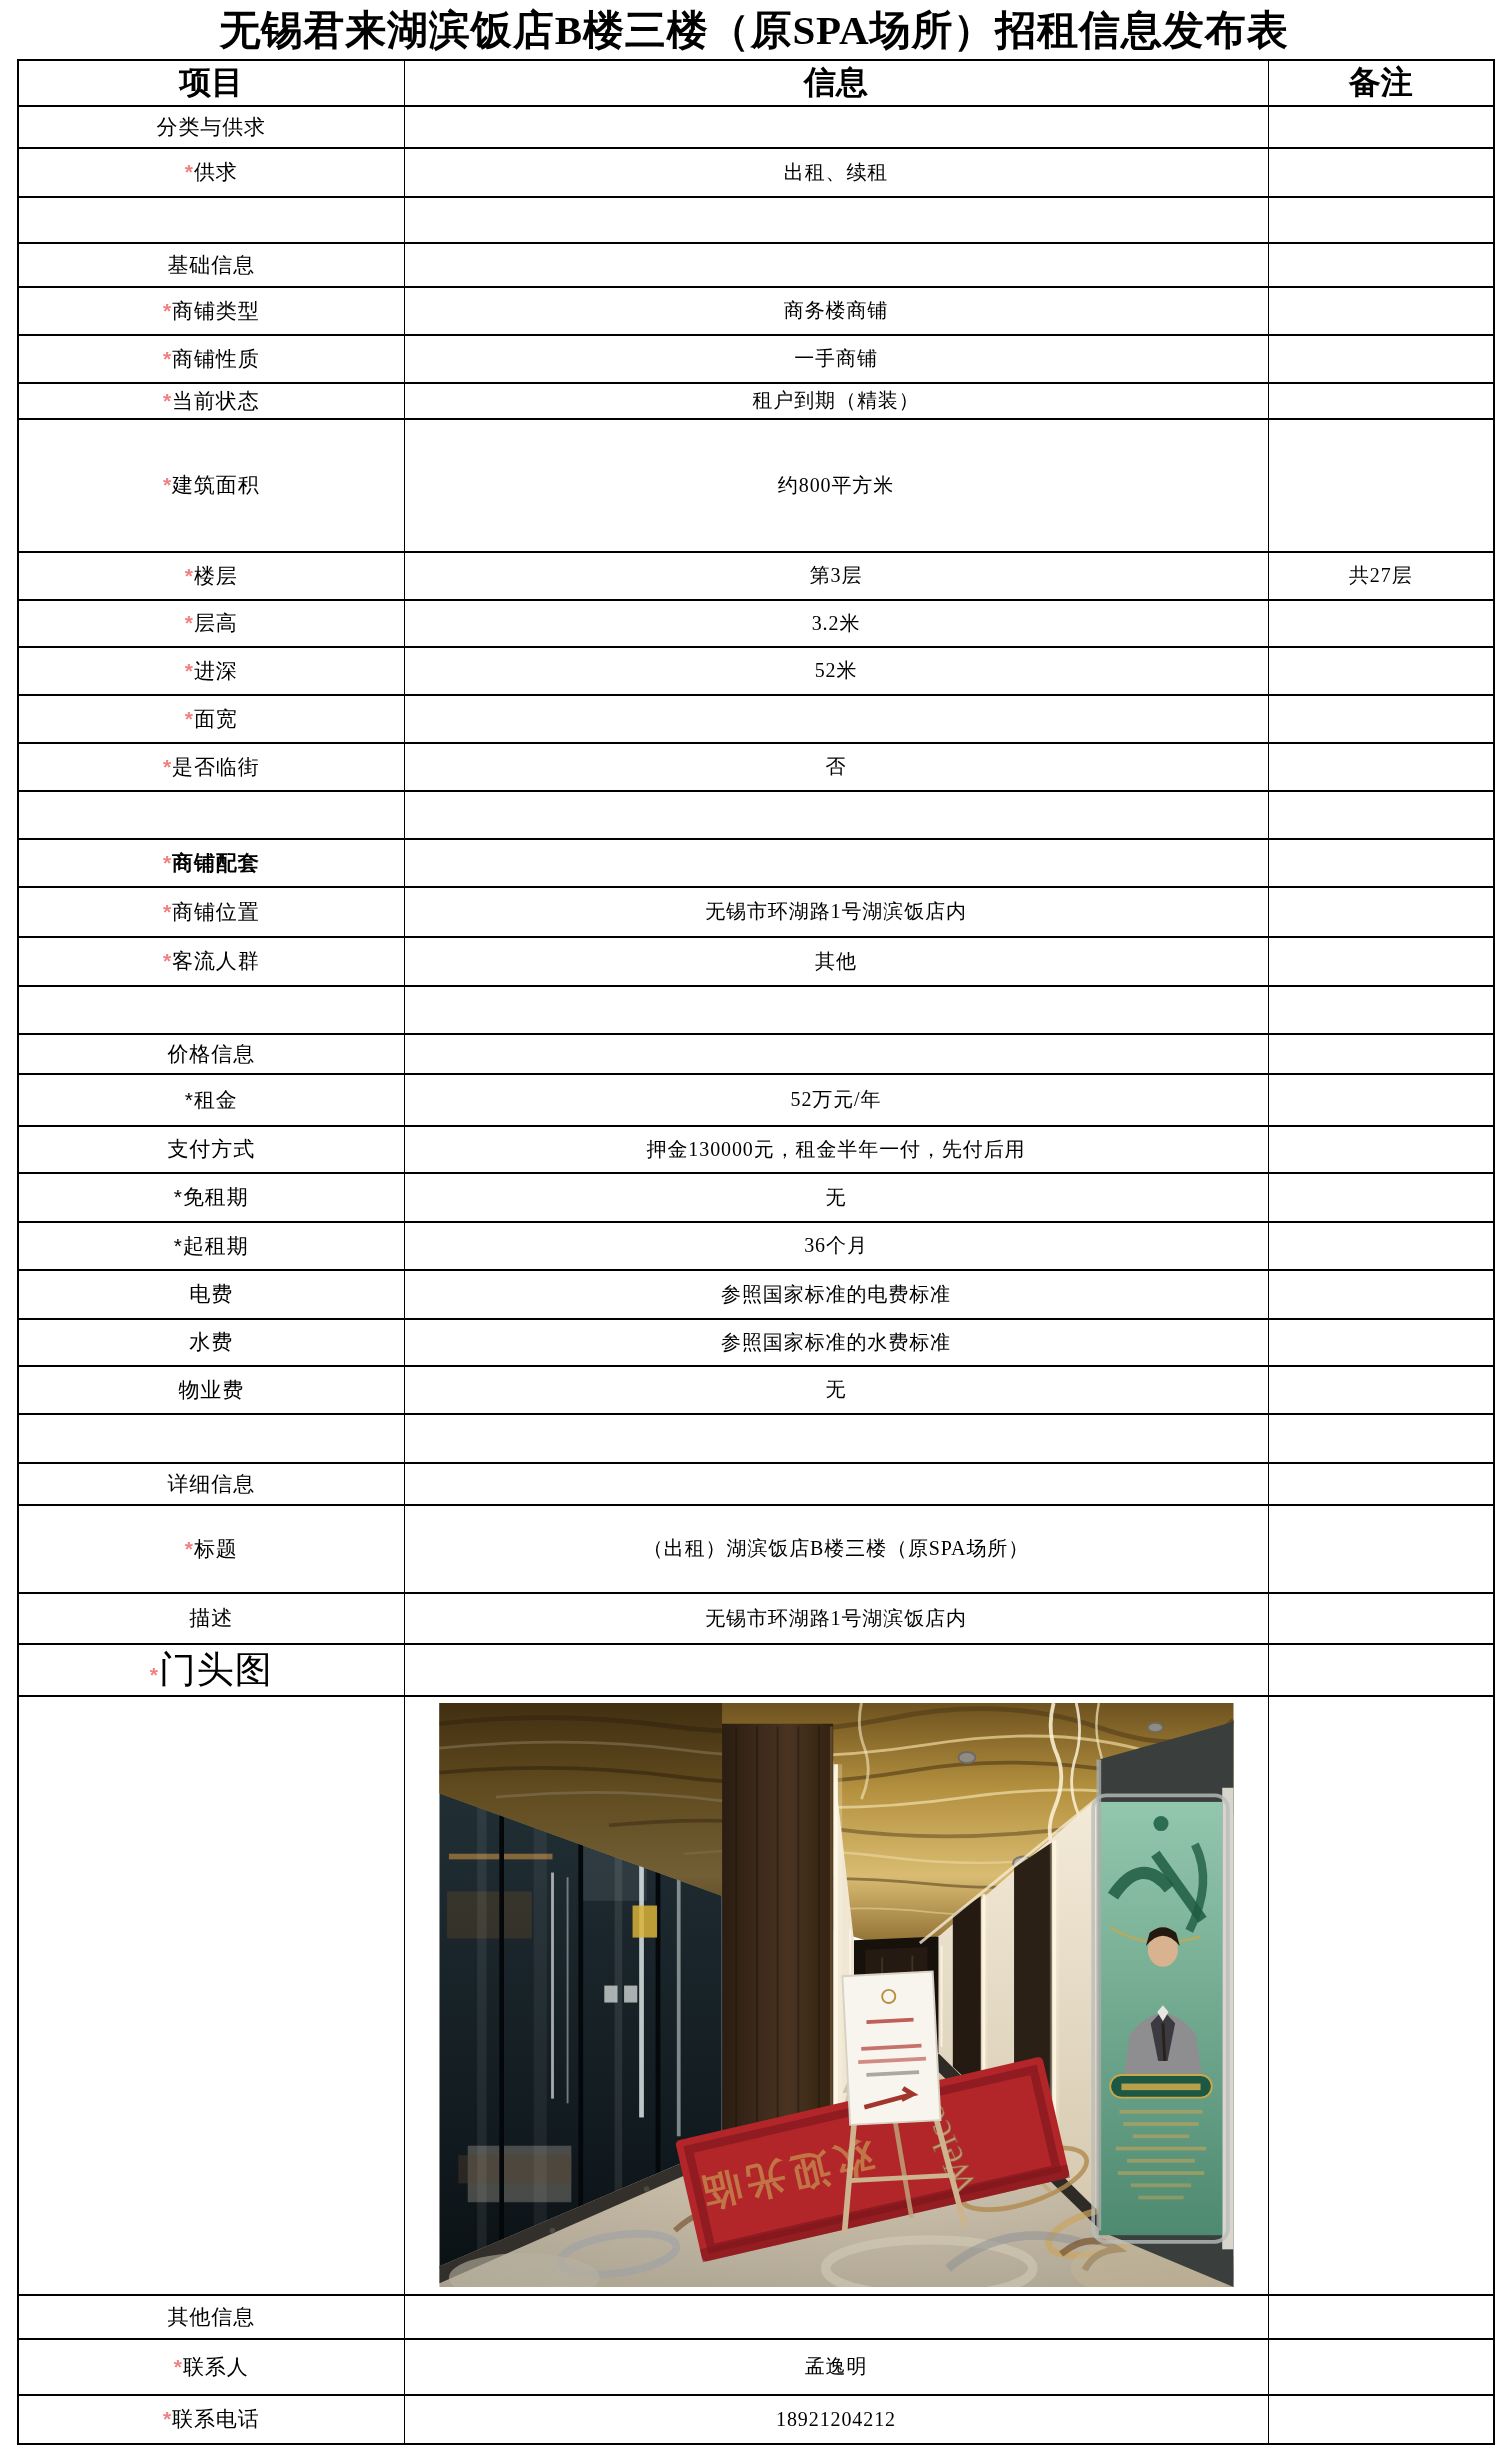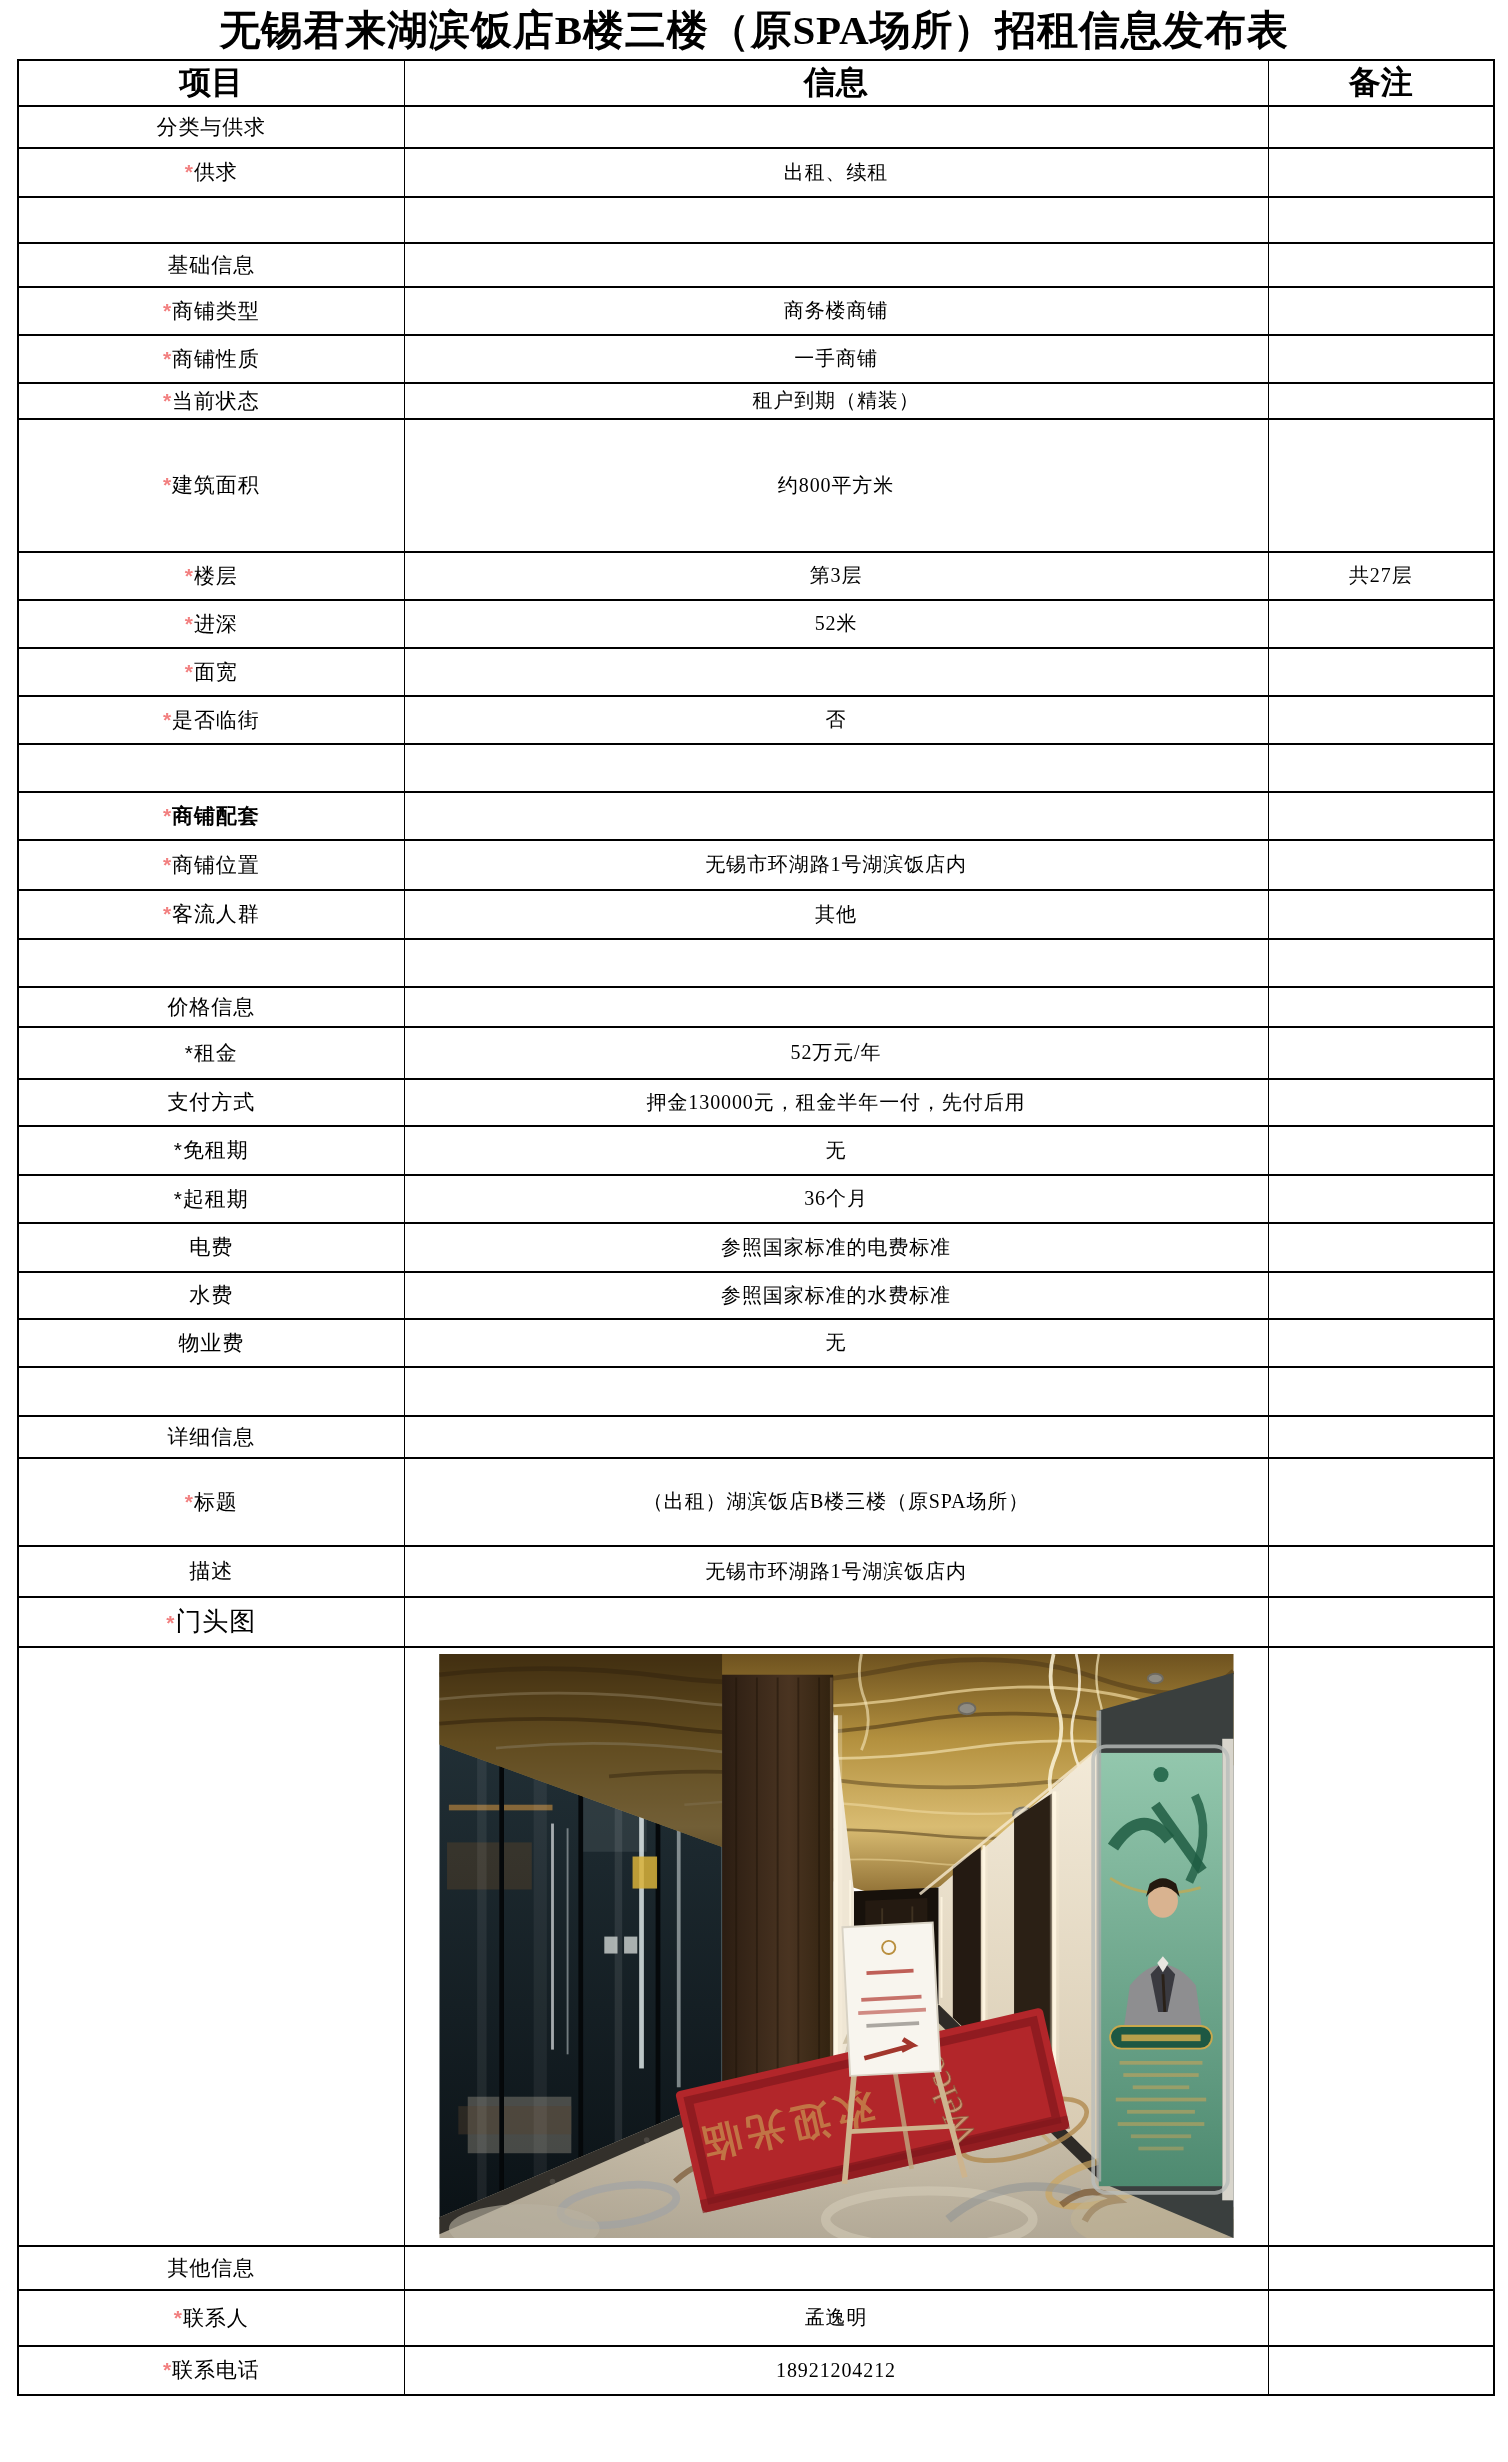--- a/index.html
+++ b/index.html
@@ -26,21 +26,21 @@
     font-weight:700;font-size:32px;
   }
   .lbl-cell{font-size:21px;font-weight:500;}
   .lbl-txt{letter-spacing:0.9px;}
   .star{color:#F28080;font-weight:700;margin-right:0.9px;}
   .val-cell{
     font-family:"Liberation Serif","DejaVu Serif",serif;
     font-size:20px;letter-spacing:0.9px;
   }
   tr.bold .lbl-txt{font-weight:700;}
-  tr.large .lbl-txt{font-size:26px;}
+  tr.large .lbl-txt{font-size:37px;}
   td.photo-cell{padding:0;}
   .photo-wrap{display:flex;justify-content:center;align-items:center;height:100%;}
 </style>
 </head>
 <body>
 
 <div class="page-title">无锡君来湖滨饭店B楼三楼（原SPA场所）招租信息发布表</div>
 
 <table class="sheet">
   <colgroup>
@@ -91,20 +91,25 @@
   </tr>
       <tr class="sheet-row" style="height: 133px;">
     <td class="lbl-cell"><span class="star">*</span><span class="lbl-txt">建筑面积</span></td>
     <td class="val-cell info-cell">约800平方米</td>
     <td class="val-cell rmk-cell"></td>
   </tr>
       <tr class="sheet-row" style="height: 48px;">
     <td class="lbl-cell"><span class="star">*</span><span class="lbl-txt">楼层</span></td>
     <td class="val-cell info-cell">第3层</td>
     <td class="val-cell rmk-cell">共27层</td>
+  </tr>
+      <tr class="sheet-row" style="height: 47px;">
+    <td class="lbl-cell"><span class="star">*</span><span class="lbl-txt">层高</span></td>
+    <td class="val-cell info-cell">3.2米</td>
+    <td class="val-cell rmk-cell"></td>
   </tr>
       <tr class="sheet-row" style="height: 48px;">
     <td class="lbl-cell"><span class="star">*</span><span class="lbl-txt">进深</span></td>
     <td class="val-cell info-cell">52米</td>
     <td class="val-cell rmk-cell"></td>
   </tr>
       <tr class="sheet-row" style="height: 48px;">
     <td class="lbl-cell"><span class="star">*</span><span class="lbl-txt">面宽</span></td>
     <td class="val-cell info-cell"></td>
     <td class="val-cell rmk-cell"></td>

